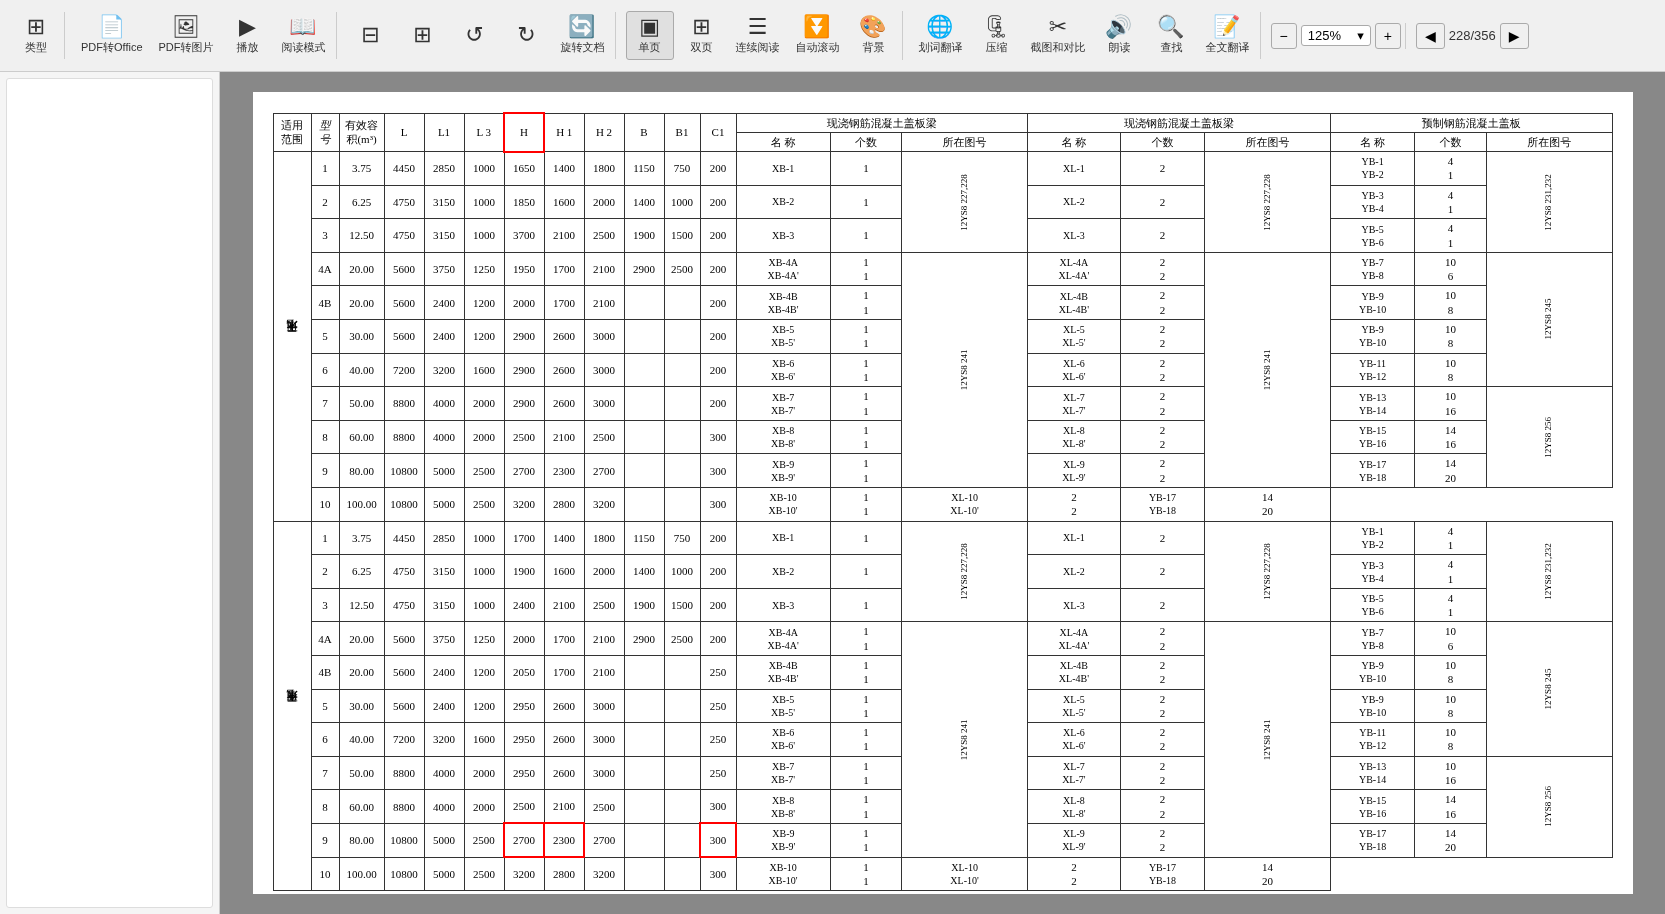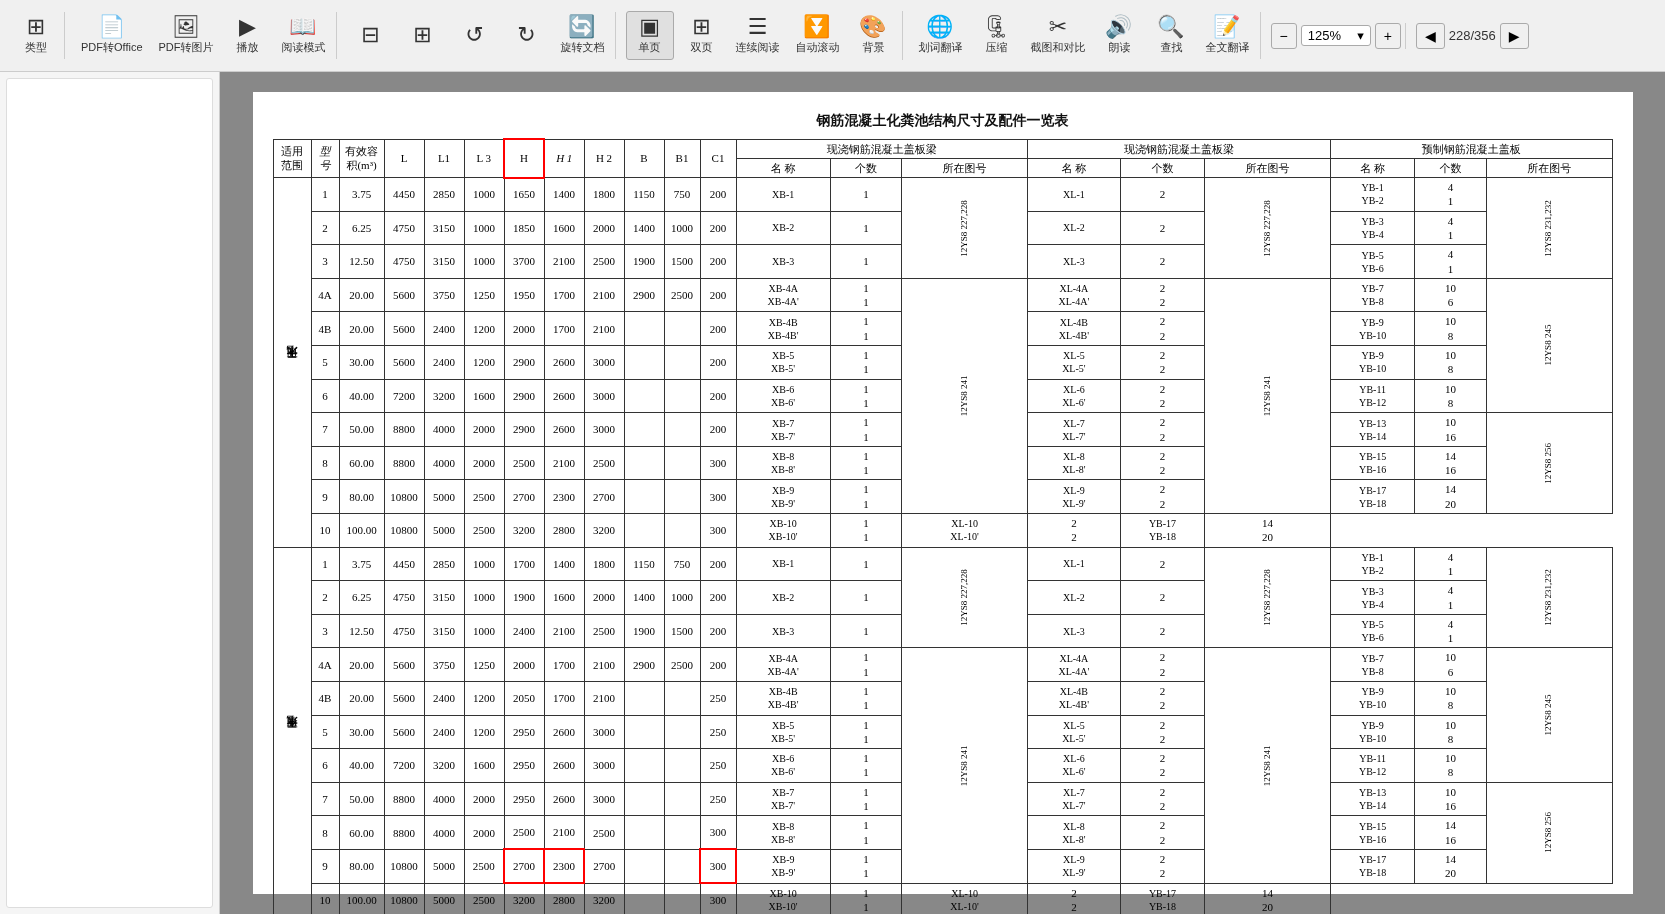--- a/index.html
+++ b/index.html
@@ -264,34 +264,33 @@
 </div>
 
 <div class="main-layout">
 
   <div class="sidebar">
     <div class="sidebar-panel"></div>
   </div>
 
   <div class="content-area">
     <div class="doc-page">
-      <div class="page-title-bar">钢筋混凝土化粪池结构尺寸及配件一览表</div>
 
       <table class="main-table">
 
         <thead>
           <tr>
             <th rowspan="3" style="width:38px;"><span>适用范围</span></th>
             <th rowspan="3" style="width:28px;font-style:italic;"><span>型号</span></th>
             <th rowspan="3" style="width:45px;margin-left:16px;"><span>有效容积(m³)</span></th>
             <th rowspan="3" style="width:40px;"><span>L</span></th>
             <th rowspan="3" style="width:40px;margin-top:29px;"><span>L1</span></th>
             <th rowspan="3" style="width:40px;"><span>L 3</span></th>
             <th rowspan="3" style="width:40px; border:2px solid red;"><span>H</span></th>
-            <th rowspan="3" style="width:40px;font-style:italic;"><span>H 1</span></th>
+            <th rowspan="3" style="width:40px;"><span>H 1</span></th>
             <th rowspan="3" style="width:40px;"><span>H 2</span></th>
             <th rowspan="3" style="width:40px;"><span>B</span></th>
             <th rowspan="3" style="width:36px;"><span>B1</span></th>
             <th rowspan="3" style="width:36px;"><span>C1</span></th>
             <th colspan="3"><span>现浇钢筋混凝土盖板梁</span></th>
             <th colspan="3"><span>现浇钢筋混凝土盖板梁</span></th>
             <th colspan="3"><span>预制钢筋混凝土盖板</span></th>
           </tr>
           <tr>
             <th><span>名 称</span></th>

